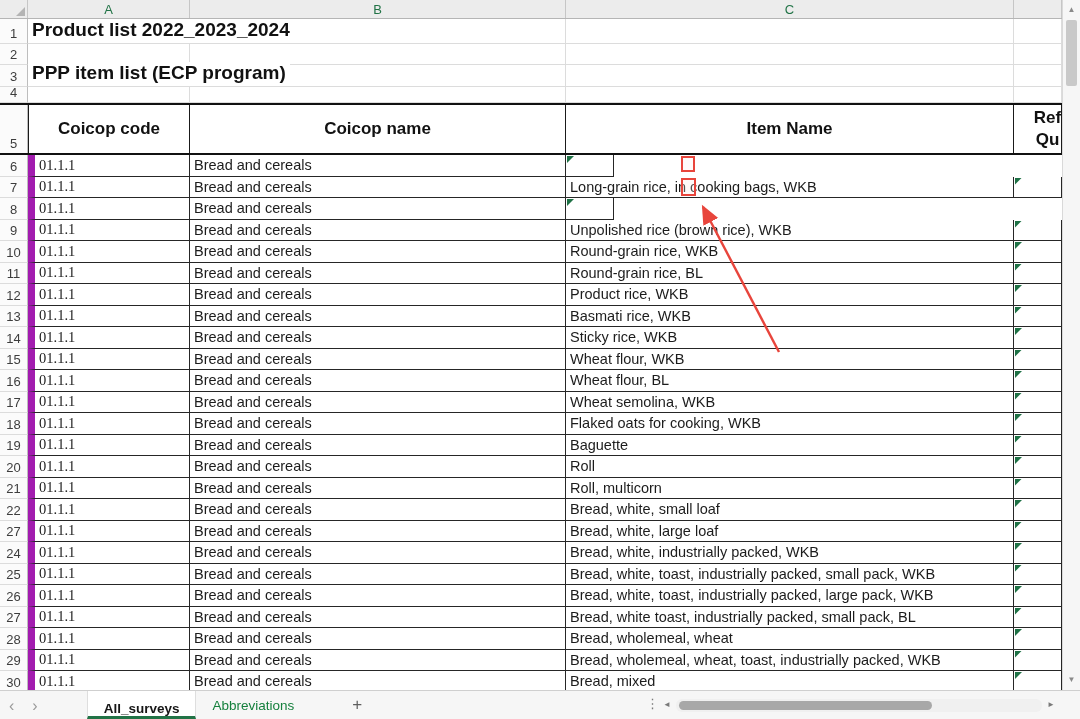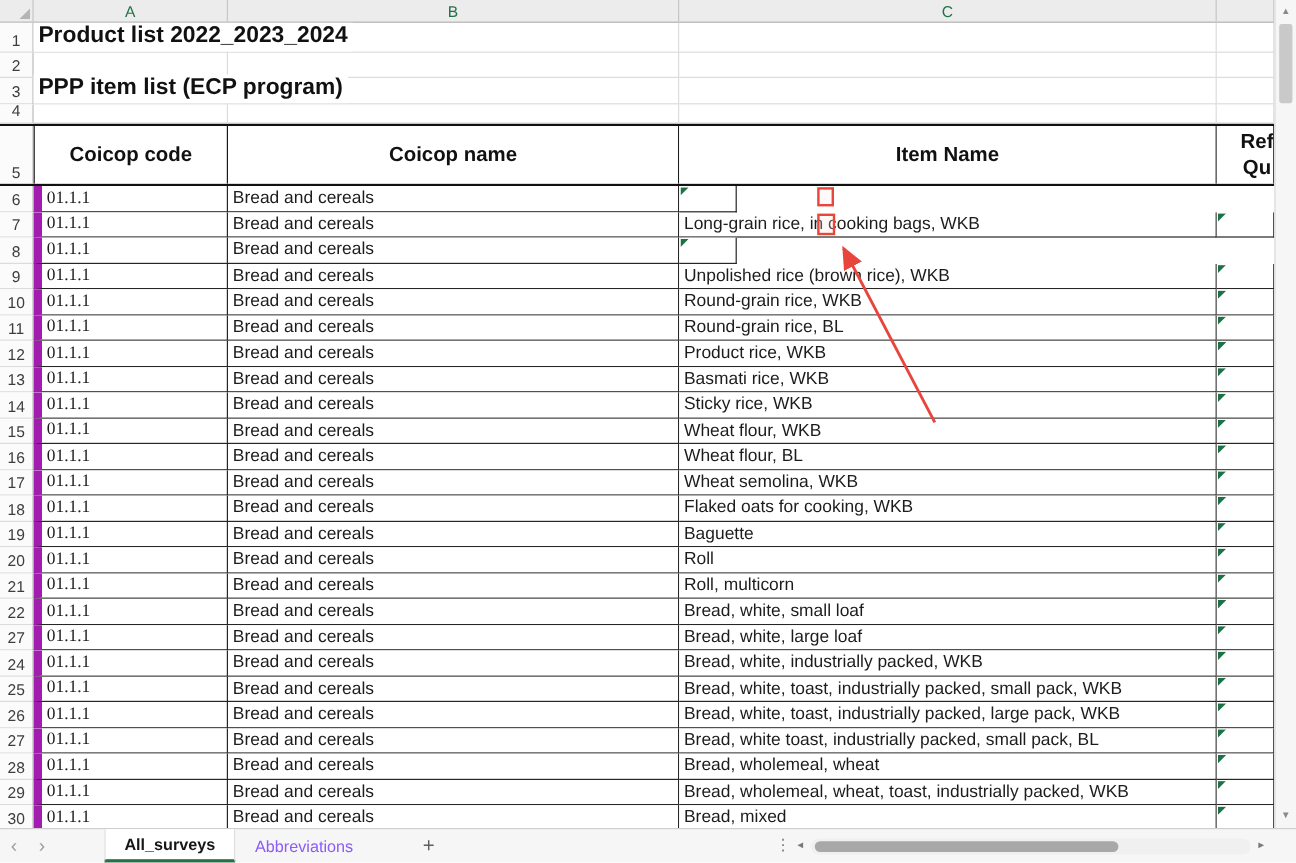--- a/index.html
+++ b/index.html
@@ -52,23 +52,23 @@
              border-left:1px solid #d9d9d9; }
   .varrow { position:absolute; left:0; width:100%; text-align:center; font-size:8px; color:#8a8a8a;
             line-height:10px; cursor:default; }
   .varrow.up { top:5px; } .varrow.down { bottom:5px; }
   .vthumb { position:absolute; left:3px; top:20px; width:11px; height:66px; background:#c9c9c9; border-radius:2px; }
 
   
   .bottombar { position:absolute; left:0; top:690px; width:1080px; height:29px; background:#f6f6f6;
                border-top:1px solid #cfcfcf; display:flex; align-items:center; }
   .navchev { color:#9a9a9a; font-size:16px; padding:0 9px; line-height:27px; }
-  .tab { height:100%; display:flex; align-items:center; padding:0 16px; font-size:13.5px; color:#8b5cf6; }
+  .tab { height:100%; display:flex; align-items:center; padding:0 16px; font-size:13.5px; color:#15803d; }
   .tab.active { margin-left:40px; background:#fff; border-bottom:3px solid #217346; font-weight:bold;
-                color:#161616; border-left:1px solid #dedede; border-right:1px solid #dedede; }
+                color:#161616; border-left:1px solid #dedede; border-right:1px solid #dedede;align-items:flex-end; }
   .addsheet { margin-left:34px; color:#5f5f5f; font-size:17px; padding:0 8px; }
   .more { position:absolute; left:646px; top:5px; color:#7a7a7a; font-size:13px; }
   .harrow { position:absolute; top:9px; font-size:8px; color:#7a7a7a; }
   .harrow.left { left:663px; } .harrow.right { left:1047px; }
   .htrack { position:absolute; left:676px; top:8px; width:366px; height:13px; background:#f0f0f0;
             border-radius:6px; }
   .hthumb { position:absolute; left:3px; top:2px; width:253px; height:9px; background:#a8a8a8; border-radius:5px; }
 
   
   .anno { position:absolute; left:0; top:0; pointer-events:none; z-index:60; }

